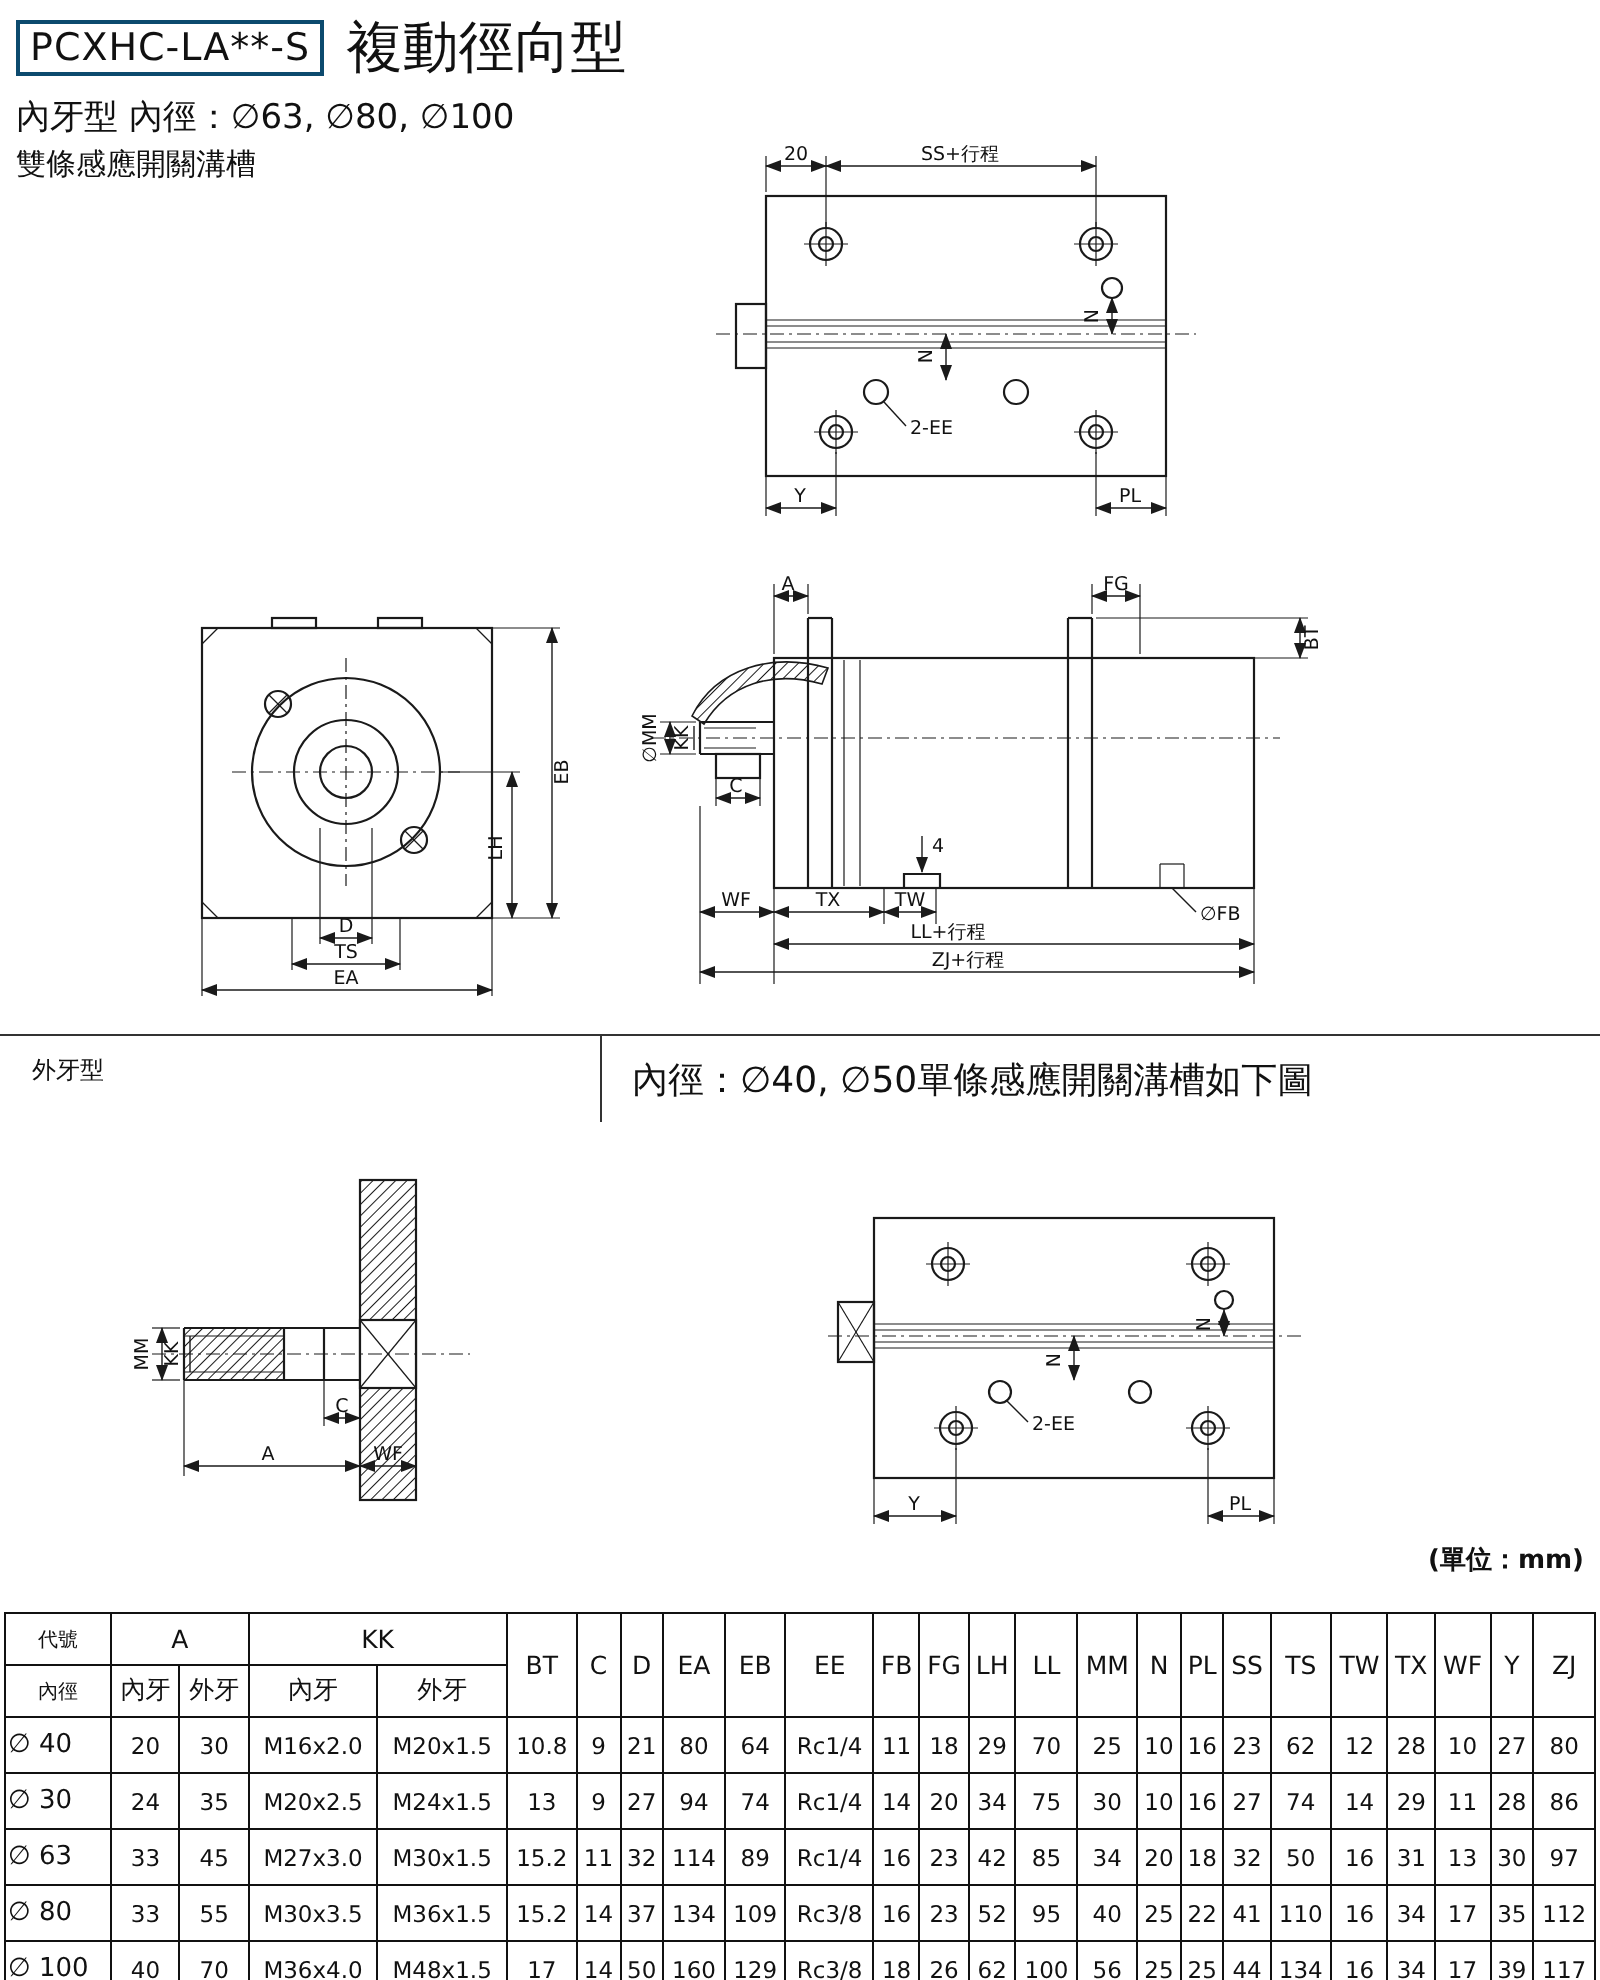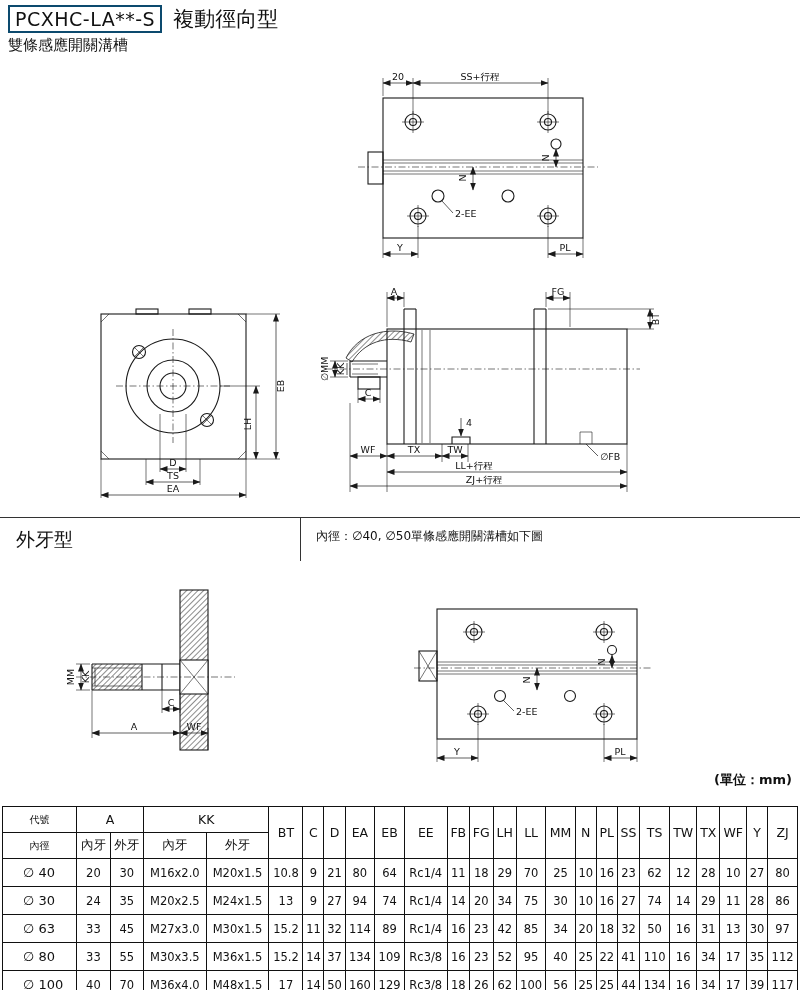--- a/index.html
+++ b/index.html
@@ -9,59 +9,60 @@
     overflow:hidden; margin:0 auto;
   }
   .abs { position:absolute; }
 
   
   .hdr { left:8px; top:5px; }
   .model-box {
     display:inline-block; border:2px solid #0c4a6e; padding:1px 5px;
     font-size:19px; letter-spacing:0.5px; vertical-align:middle;
   }
-  .hdr-title { display:inline-block; font-size:21px; margin-left:6px; vertical-align:middle; }
+  .hdr-title { display:inline-block; font-size:28px; margin-left:6px; vertical-align:middle; }
   .hdr-sub { font-size:17px; margin-top:4px; }
   .hdr-note { font-size:15px; margin-top:3px; }
 
   
   .rule-h { left:0; top:517px; width:800px; border-top:1px solid #333; height:0; }
   .rule-v { left:300px; top:517px; height:44px; border-left:1px solid #333; width:0; }
-  .sec-left  { left:16px;  top:527px; font-size:19px; }
-  .sec-right { left:316px; top:528px; font-size:12px; }
+  .sec-left  { left:16px;  top:527px; font-size:12px; }
+  .sec-right { left:316px; top:528px; font-size:18px; }
 
   .unit-note { right:8px; top:771px; font-size:13px;font-weight:bold; }
 
   
   svg { overflow:visible; display:block; }
   .dl   { stroke:#1a1a1a; stroke-width:1.1; fill:none; }
   .thin { stroke:#1a1a1a; stroke-width:0.6; fill:none; }
   .dim  { stroke:#1a1a1a; stroke-width:0.7; fill:none; }
   .cl   { stroke:#1a1a1a; stroke-width:0.6; fill:none; stroke-dasharray:7 2.5 1.5 2.5; }
   text.dt { font:9.5px "DejaVu Sans",sans-serif; fill:#111; }
 
   
   .spec-table { left:2px; top:806px; width:796px; }
   table { border-collapse:collapse; width:796px; font-size:11.5px; table-layout:auto; }
   th,td { border:1px solid #111; text-align:center; padding:2px 1px; white-space:nowrap; }
   thead th { font-weight:normal; font-size:12.5px; height:21px; }
   th.big { font-size:10px; }
   tbody td { height:23px; font-size:11.5px; }
-  td.bore { font-size:13px; text-align:left; padding-left:20px; }
+  td.bore { font-size:13px; text-align:left; padding-left:1px; }
 </style>
 </head>
 <body>
 
 <div class="page">
 
   <div class="abs hdr">
     <div>
       <span class="model-box">PCXHC-LA**-S</span>
       <span class="hdr-title">複動徑向型</span>
     </div>
+    <div class="hdr-sub">內牙型 內徑：∅63, ∅80, ∅100</div>
     <div class="hdr-note">雙條感應開關溝槽</div>
   </div>
 
   <div class="abs" style="left:350px; top:70px;">
     <svg width="310" height="200" viewBox="0 0 310 200">
       <defs>
         <marker id="arr1" viewBox="0 0 8 6" markerWidth="8" markerHeight="6" refX="7.5" refY="3" orient="auto-start-reverse" markerUnits="userSpaceOnUse">
           <path d="M0,0 L8,3 L0,6 Z" fill="#1a1a1a"></path>
         </marker>
       </defs>

